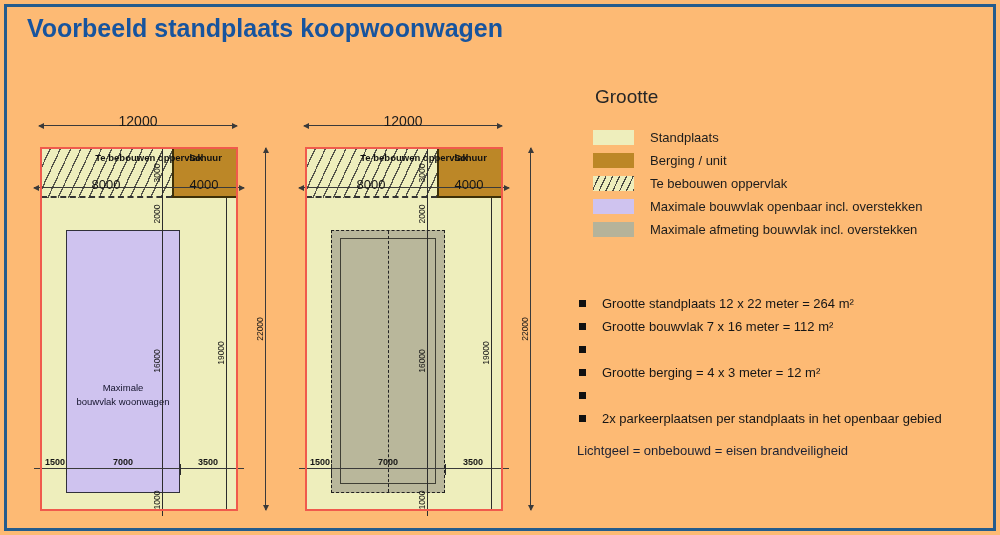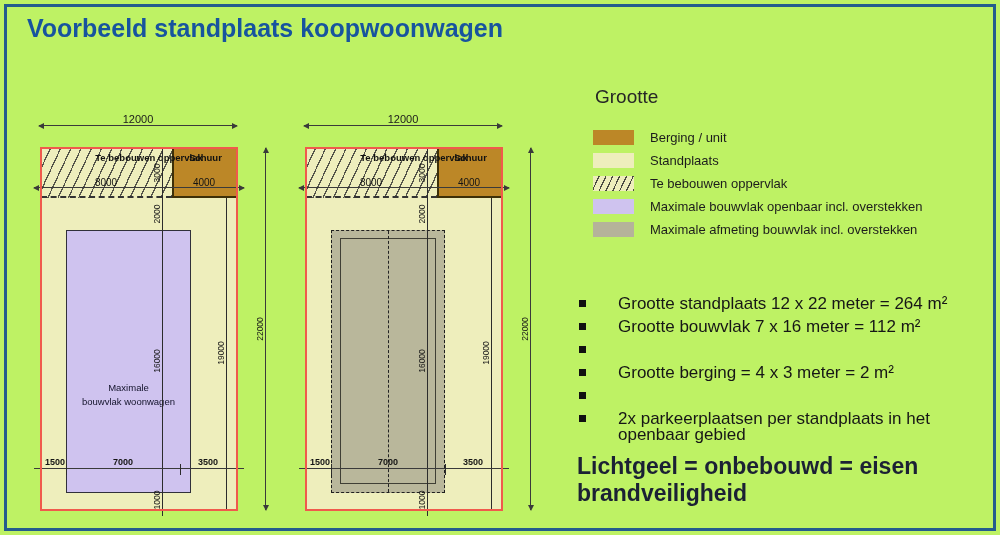--- a/index.html
+++ b/index.html
@@ -1,34 +1,34 @@
 <!DOCTYPE html>
 <html><head>
 <meta charset="utf-8">
 <style>
   html,body{margin:0;padding:0;width:1000px;height:535px;overflow:hidden;background:#fff;
     font-family:"Liberation Sans",sans-serif;}
-  .canvas{position:absolute;inset:0;width:1000px;height:535px;background:#bef264;}
+  .canvas{position:absolute;inset:0;width:1000px;height:535px;background:#fdba74;}
   .frame{position:absolute;inset:4px;border:3px solid #245c8d;pointer-events:none;z-index:20;}
   .title{position:absolute;left:27px;top:14px;margin:0;font-size:25px;font-weight:600;color:#17549e;}
 
   
   .diagram{position:absolute;top:105px;width:260px;height:425px;}
   #diagram-left{left:25px;}
   #diagram-right{left:290px;}
 
   
   .dim-h{position:absolute;height:0;border-top:1px solid #3a3a3a;}
   .dim-h::before{content:"";position:absolute;left:-1px;top:-3.5px;
     border-top:3px solid transparent;border-bottom:3px solid transparent;border-right:6px solid #3a3a3a;}
   .dim-h::after{content:"";position:absolute;right:-1px;top:-3.5px;
     border-top:3px solid transparent;border-bottom:3px solid transparent;border-left:6px solid #3a3a3a;}
   .dim-h.no-arrow::before,.dim-h.no-arrow::after{display:none;}
   .dim-top{left:14px;top:20px;width:198px;}
-  .dim-top .lbl{position:absolute;left:50%;transform:translateX(-50%);top:-13px;font-size:11px;color:#1a1a1a;}
+  .dim-top .lbl{position:absolute;left:50%;transform:translateX(-50%);top:-13px;font-size:14px;color:#1a1a1a;}
 
   
   .dim-v{position:absolute;width:0;border-left:1px solid #3a3a3a;}
   .dim-v::before{content:"";position:absolute;top:-1px;left:-3.5px;
     border-left:3px solid transparent;border-right:3px solid transparent;border-bottom:6px solid #3a3a3a;}
   .dim-v::after{content:"";position:absolute;bottom:-1px;left:-3.5px;
     border-left:3px solid transparent;border-right:3px solid transparent;border-top:6px solid #3a3a3a;}
   .dim-v22{left:240px;top:43px;height:362px;}
 
   
@@ -38,31 +38,31 @@
   .hatch-zone{position:absolute;left:0;top:0;width:131px;height:50px;z-index:1;
     background:repeating-linear-gradient(115deg,rgba(45,45,45,0) 0 8px,rgba(45,45,45,.8) 8px 9.3px),#eeeebc;}
   .hatch-title{position:absolute;left:10px;right:-10px;top:4px;text-align:center;
     font-size:9.5px;font-weight:bold;color:#111;z-index:2;}
   .shed{position:absolute;left:131px;top:0;width:65px;height:50px;background:#bc8727;
     border-left:2px solid #3d3008;border-bottom:2px solid #3d3008;box-sizing:border-box;z-index:1;}
   .shed-title{display:block;text-align:center;margin-top:4px;font-size:9.5px;font-weight:bold;color:#111;}
   .dash-under-hatch{position:absolute;left:0;top:48px;width:131px;border-top:2px dashed #333;z-index:4;}
 
   .dim-mid{left:-7px;top:39px;width:210px;z-index:6;}
-  .dim-mid .lbl{position:absolute;top:-11px;transform:translateX(-50%);font-size:10px;color:#141414;}
+  .dim-mid .lbl{position:absolute;top:-11px;transform:translateX(-50%);font-size:13px;color:#141414;}
   .dim-bottom{left:-7px;top:320px;width:210px;z-index:6;font-weight:bold;}
   .dim-bottom .lbl{position:absolute;top:-12px;transform:translateX(-50%);font-size:9px;color:#141414;}
   .tick{position:absolute;width:0;height:11px;top:-5.5px;border-left:1.1px solid #2c2c2c;}
 
   .center-vline{position:absolute;left:121px;top:0;height:368px;border-left:1.2px solid #2c2c2c;z-index:5;}
   .vline19{position:absolute;left:185px;top:50px;height:312px;border-left:1.2px solid #2c2c2c;z-index:5;}
   .vlabel{position:absolute;transform:translate(-50%,-50%) rotate(-90deg);font-size:8.5px;
     color:#161616;white-space:nowrap;z-index:6;}
 
-  .bouwvlak{position:absolute;left:25px;top:82px;width:125px;height:263px;background:#cfc3ef;
+  .bouwvlak{position:absolute;left:25px;top:82px;width:114px;height:263px;background:#cfc3ef;
     border:1.5px solid #30303a;box-sizing:border-box;z-index:2;}
   .bouwvlak-label{position:absolute;left:-6px;right:-6px;top:150px;text-align:center;
     font-size:9.5px;color:#13132b;line-height:14px;}
   .bouwvlak-label span{display:block;}
 
   .afmeting{position:absolute;left:25px;top:82px;width:114px;height:263px;background:#b9b79b;
     border:1.6px dashed #1f1f1f;box-sizing:border-box;z-index:2;}
   .woonwagen{position:absolute;left:8px;top:7px;right:8px;bottom:8px;border:1.8px solid #3f3f35;}
   .centerline-dash{position:absolute;left:50%;top:0;bottom:0;border-left:1.4px dashed #222;}
 
@@ -75,22 +75,22 @@
   .swatch-berging{background:#bc8727;}
   .swatch-hatch{background:repeating-linear-gradient(115deg,rgba(45,45,45,0) 0 5px,rgba(45,45,45,.85) 5px 6.2px),#eeeebc;}
   .swatch-bouwvlak{background:#cfc3ef;}
   .swatch-afmeting{background:#b5b39a;}
   .legend-row .lbl{font-size:13px;color:#1c1c1c;}
 
   
   .facts{position:absolute;left:577px;top:296px;width:410px;}
   .fact-row{display:flex;align-items:flex-start;height:23px;}
   .bullet{width:7px;height:7px;background:#111;margin:4px 16px 0 2px;flex:none;}
-  .fact-text{font-size:17px;color:#161616;line-height:16px;margin-left:16px;}
-  .facts-footer{margin-top:19px;font-size:23px;font-weight:bold;color:#1b2134;}
+  .fact-text{font-size:13px;color:#161616;line-height:16px;}
+  .facts-footer{margin-top:9px;font-size:13px;font-weight:normal;color:#1b2134;}
 </style>
 </head>
 <body>
 
 <div class="canvas">
   <div class="frame"></div>
   <h1 class="title">Voorbeeld standplaats koopwoonwagen</h1>
 
   <div class="diagram" id="diagram-left">
     <div class="dim-h dim-top">
@@ -180,28 +180,28 @@
       </div>
     </div>
 
     <div class="dim-v dim-v22"></div>
     <span class="vlabel" style="left:235px;top:224px;">22000</span>
   </div>
 
   <div class="legend">
     <h2 class="legend-title">Grootte</h2>
     <div class="legend-row">
+      <div class="swatch swatch-standplaats"></div>
+      <span class="lbl">Standplaats</span>
+    </div>
+    <div class="legend-row">
       <div class="swatch swatch-berging"></div>
       <span class="lbl">Berging / unit</span>
     </div>
     <div class="legend-row">
-      <div class="swatch swatch-standplaats"></div>
-      <span class="lbl">Standplaats</span>
-    </div>
-    <div class="legend-row">
       <div class="swatch swatch-hatch"></div>
       <span class="lbl">Te bebouwen oppervlak</span>
     </div>
     <div class="legend-row">
       <div class="swatch swatch-bouwvlak"></div>
       <span class="lbl">Maximale bouwvlak openbaar incl. overstekken</span>
     </div>
     <div class="legend-row">
       <div class="swatch swatch-afmeting"></div>
       <span class="lbl">Maximale afmeting bouwvlak incl. overstekken</span>
@@ -215,21 +215,21 @@
     </div>
     <div class="fact-row">
       <div class="bullet"></div>
       <span class="fact-text">Grootte bouwvlak  7 x 16 meter = 112 m²</span>
     </div>
     <div class="fact-row">
       <div class="bullet"></div>
     </div>
     <div class="fact-row">
       <div class="bullet"></div>
-      <span class="fact-text">Grootte berging = 4 x 3 meter = 2 m²</span>
+      <span class="fact-text">Grootte berging = 4 x 3 meter = 12 m²</span>
     </div>
     <div class="fact-row">
       <div class="bullet"></div>
     </div>
     <div class="fact-row">
       <div class="bullet"></div>
       <span class="fact-text">2x parkeerplaatsen per standplaats in het openbaar gebied</span>
     </div>
     <div class="facts-footer">Lichtgeel = onbebouwd = eisen brandveiligheid</div>
   </div>

